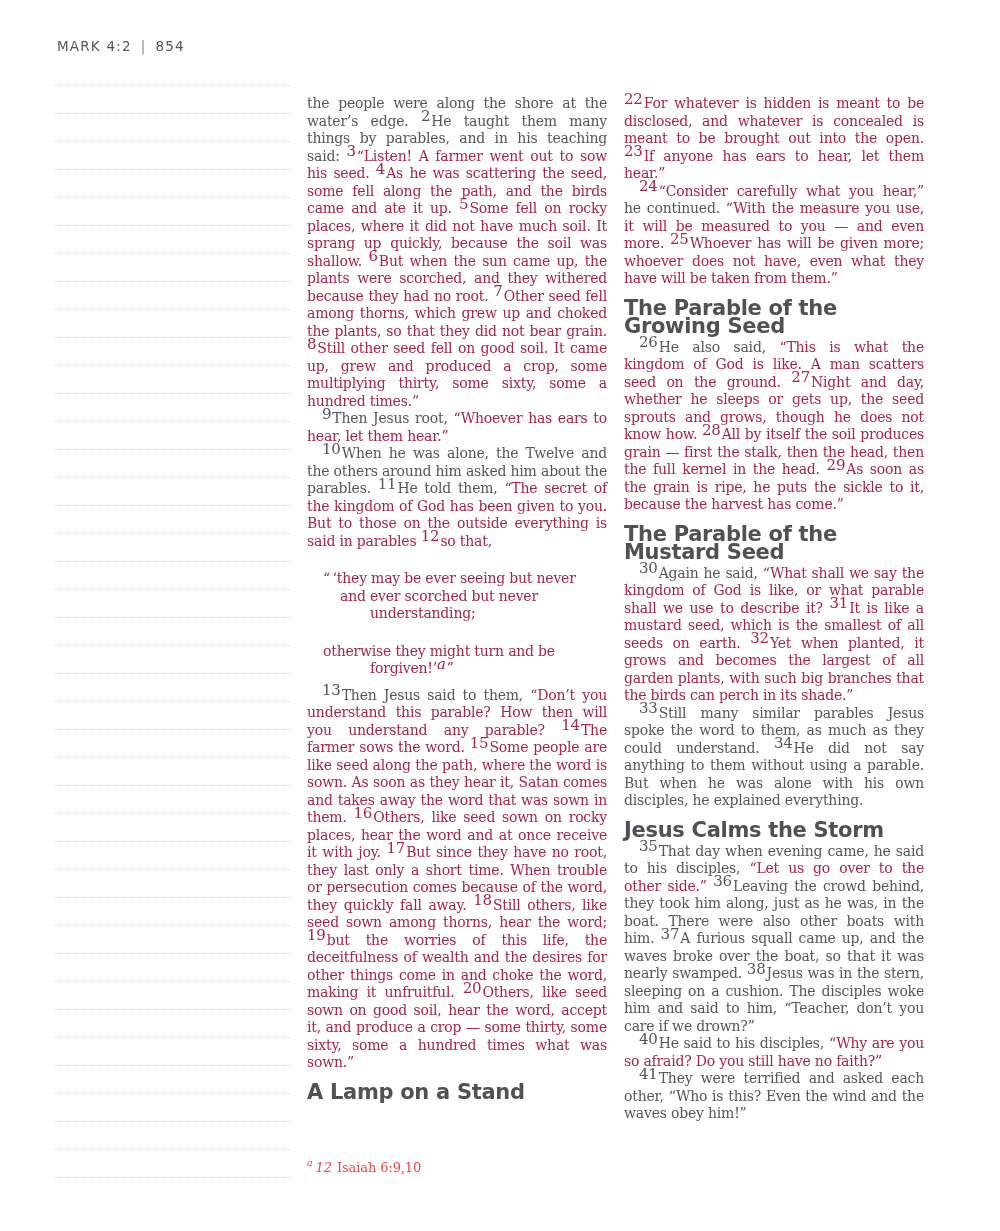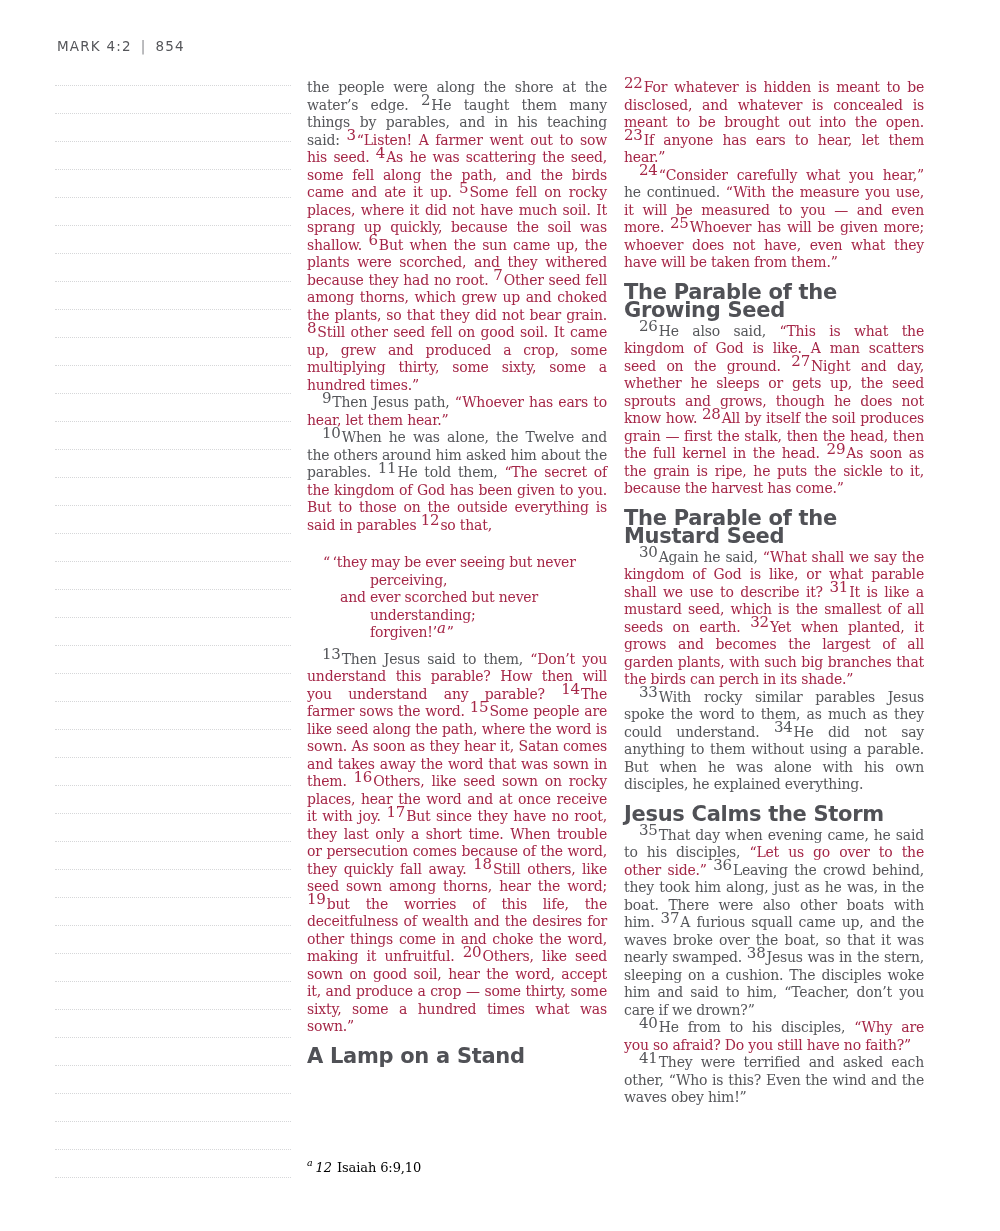--- a/index.html
+++ b/index.html
@@ -17,40 +17,40 @@
   .jline{height:28px;box-sizing:border-box;border-bottom:1px dotted #d6d7d9;}
   .columns{
     position:absolute;left:307px;top:79px;width:617px;
     display:flex;gap:17px;
   }
   .col{
     width:300px;color:#55565a;font-size:14px;line-height:17.5px;
     text-align:justify;letter-spacing:-0.2px;hyphens:auto;
   }
   p.para{margin:0;text-indent:15px;}
-  p.para.flush{text-indent:0;}
+  p.para.flush{text-indent:0;margin-top:16px;}
   .red{color:#a52647;}
   .gray{color:inherit;}
   sup.vn{
     font-size:15px;line-height:0;vertical-align:baseline;
     position:relative;top:-4.5px;margin-right:1px;
   }
   sup.vn.it, .it{font-style:italic;}
   h3.sect{
     font-family:"DejaVu Sans", sans-serif;font-size:21px;font-weight:bold;
     color:#505156;margin:11px 0 4px 0;text-align:left;text-indent:0;
     letter-spacing:-0.3px;line-height:18px;
   }
   .poetry{margin:10px 0 9px 0;text-align:left;}
   .pline{text-indent:0;}
   .ind-l1{padding-left:16px;margin-top:20px;}
   .ind-l2{padding-left:33px;}
   .ind-wrap{padding-left:63px;}
   .footnote{
-    position:absolute;left:307px;top:1160px;font-size:13px;color:#000000;
+    position:absolute;left:307px;top:1160px;font-size:13px;color:#ef4444;
     letter-spacing:-0.1px;
   }
   .footnote sup{font-size:9.5px;font-style:italic;position:relative;top:-1px;line-height:0;}
   .footnote .fv{font-style:italic;margin:0 5px 0 3px;}
 </style>
 </head>
 <body>
 
 <div class="page">
 
@@ -99,43 +99,43 @@
       <div class="jline"></div>
       <div class="jline"></div>
       <div class="jline"></div>
       <div class="jline"></div>
       <div class="jline"></div>
     </div>
 
   <div class="columns">
     <div class="col">
         <p class="para flush"><span class="gray">the people were along the shore at the water’s edge. </span><sup class="vn gray">2</sup><span class="gray">He taught them many things by parables, and in his teaching said: </span><sup class="vn red">3</sup><span class="red">“Listen! A farmer went out to sow his seed. </span><sup class="vn red">4</sup><span class="red">As he was scattering the seed, some fell along the path, and the birds came and ate it up. </span><sup class="vn red">5</sup><span class="red">Some fell on rocky places, where it did not have much soil. It sprang up quickly, because the soil was shallow. </span><sup class="vn red">6</sup><span class="red">But when the sun came up, the plants were scorched, and they withered because they had no root. </span><sup class="vn red">7</sup><span class="red">Other seed fell among thorns, which grew up and choked the plants, so that they did not bear grain. </span><sup class="vn red">8</sup><span class="red">Still other seed fell on good soil. It came up, grew and produced a crop, some multiplying thirty, some sixty, some a hundred times.”</span></p>
-        <p class="para"><sup class="vn gray">9</sup><span class="gray">Then Jesus path, </span><span class="red">“Whoever has ears to hear, let them hear.”</span></p>
+        <p class="para"><sup class="vn gray">9</sup><span class="gray">Then Jesus root, </span><span class="red">“Whoever has ears to hear, let them hear.”</span></p>
         <p class="para"><sup class="vn gray">10</sup><span class="gray">When he was alone, the Twelve and the others around him asked him about the parables. </span><sup class="vn gray">11</sup><span class="gray">He told them, </span><span class="red">“The secret of the kingdom of God has been given to you. But to those on the outside everything is said in parables </span><sup class="vn red">12</sup><span class="red">so that,</span></p>
         <div class="poetry">
           <div class="pline ind-l1"><span class="red">“ ‘they may be ever seeing but never</span></div>
-          <div class="pline ind-wrap"><span class="red">perceiving,</span></div>
           <div class="pline ind-l2"><span class="red">and ever scorched but never</span></div>
           <div class="pline ind-wrap"><span class="red">understanding;</span></div>
+          <div class="pline ind-l1"><span class="red">otherwise they might turn and be</span></div>
           <div class="pline ind-wrap"><span class="red">forgiven!’</span><sup class="vn red it">a</sup><span class="red">”</span></div>
         </div>
         <p class="para"><sup class="vn gray">13</sup><span class="gray">Then Jesus said to them, </span><span class="red">“Don’t you understand this parable? How then will you understand any parable? </span><sup class="vn red">14</sup><span class="red">The farmer sows the word. </span><sup class="vn red">15</sup><span class="red">Some people are like seed along the path, where the word is sown. As soon as they hear it, Satan comes and takes away the word that was sown in them. </span><sup class="vn red">16</sup><span class="red">Others, like seed sown on rocky places, hear the word and at once receive it with joy. </span><sup class="vn red">17</sup><span class="red">But since they have no root, they last only a short time. When trouble or persecution comes because of the word, they quickly fall away. </span><sup class="vn red">18</sup><span class="red">Still others, like seed sown among thorns, hear the word; </span><sup class="vn red">19</sup><span class="red">but the worries of this life, the deceitfulness of wealth and the desires for other things come in and choke the word, making it unfruitful. </span><sup class="vn red">20</sup><span class="red">Others, like seed sown on good soil, hear the word, accept it, and produce a crop — some thirty, some sixty, some a hundred times what was sown.”</span></p>
         <h3 class="sect">A Lamp on a Stand</h3>
       </div>
     <div class="col">
         <p class="para flush"><sup class="vn red">22</sup><span class="red">For whatever is hidden is meant to be disclosed, and whatever is concealed is meant to be brought out into the open. </span><sup class="vn red">23</sup><span class="red">If anyone has ears to hear, let them hear.”</span></p>
         <p class="para"><sup class="vn red">24</sup><span class="red">“Consider carefully what you hear,”</span><span class="gray"> he continued. </span><span class="red">“With the measure you use, it will be measured to you — and even more. </span><sup class="vn red">25</sup><span class="red">Whoever has will be given more; whoever does not have, even what they have will be taken from them.”</span></p>
         <h3 class="sect">The Parable of the Growing Seed</h3>
         <p class="para"><sup class="vn gray">26</sup><span class="gray">He also said, </span><span class="red">“This is what the kingdom of God is like. A man scatters seed on the ground. </span><sup class="vn red">27</sup><span class="red">Night and day, whether he sleeps or gets up, the seed sprouts and grows, though he does not know how. </span><sup class="vn red">28</sup><span class="red">All by itself the soil produces grain — first the stalk, then the head, then the full kernel in the head. </span><sup class="vn red">29</sup><span class="red">As soon as the grain is ripe, he puts the sickle to it, because the harvest has come.”</span></p>
         <h3 class="sect">The Parable of the Mustard Seed</h3>
         <p class="para"><sup class="vn gray">30</sup><span class="gray">Again he said, </span><span class="red">“What shall we say the kingdom of God is like, or what parable shall we use to describe it? </span><sup class="vn red">31</sup><span class="red">It is like a mustard seed, which is the smallest of all seeds on earth. </span><sup class="vn red">32</sup><span class="red">Yet when planted, it grows and becomes the largest of all garden plants, with such big branches that the birds can perch in its shade.”</span></p>
-        <p class="para"><sup class="vn gray">33</sup><span class="gray">With rocky similar parables Jesus spoke the word to them, as much as they could understand. </span><sup class="vn gray">34</sup><span class="gray">He did not say anything to them without using a parable. But when he was alone with his own disciples, he explained everything.</span></p>
+        <p class="para"><sup class="vn gray">33</sup><span class="gray">Still many similar parables Jesus spoke the word to them, as much as they could understand. </span><sup class="vn gray">34</sup><span class="gray">He did not say anything to them without using a parable. But when he was alone with his own disciples, he explained everything.</span></p>
         <h3 class="sect">Jesus Calms the Storm</h3>
         <p class="para"><sup class="vn gray">35</sup><span class="gray">That day when evening came, he said to his disciples, </span><span class="red">“Let us go over to the other side.” </span><sup class="vn gray">36</sup><span class="gray">Leaving the crowd behind, they took him along, just as he was, in the boat. There were also other boats with him. </span><sup class="vn gray">37</sup><span class="gray">A furious squall came up, and the waves broke over the boat, so that it was nearly swamped. </span><sup class="vn gray">38</sup><span class="gray">Jesus was in the stern, sleeping on a cushion. The disciples woke him and said to him, “Teacher, don’t you care if we drown?”</span></p>
-        <p class="para"><sup class="vn gray">40</sup><span class="gray">He from to his disciples, </span><span class="red">“Why are you so afraid? Do you still have no faith?”</span></p>
+        <p class="para"><sup class="vn gray">40</sup><span class="gray">He said to his disciples, </span><span class="red">“Why are you so afraid? Do you still have no faith?”</span></p>
         <p class="para"><sup class="vn gray">41</sup><span class="gray">They were terrified and asked each other, “Who is this? Even the wind and the waves obey him!”</span></p>
       </div>
   </div>
 
   <div class="footnote">
     <sup>a</sup><span class="fv">12</span><span>Isaiah 6:9,10</span>
   </div>
 
 </div>
 

